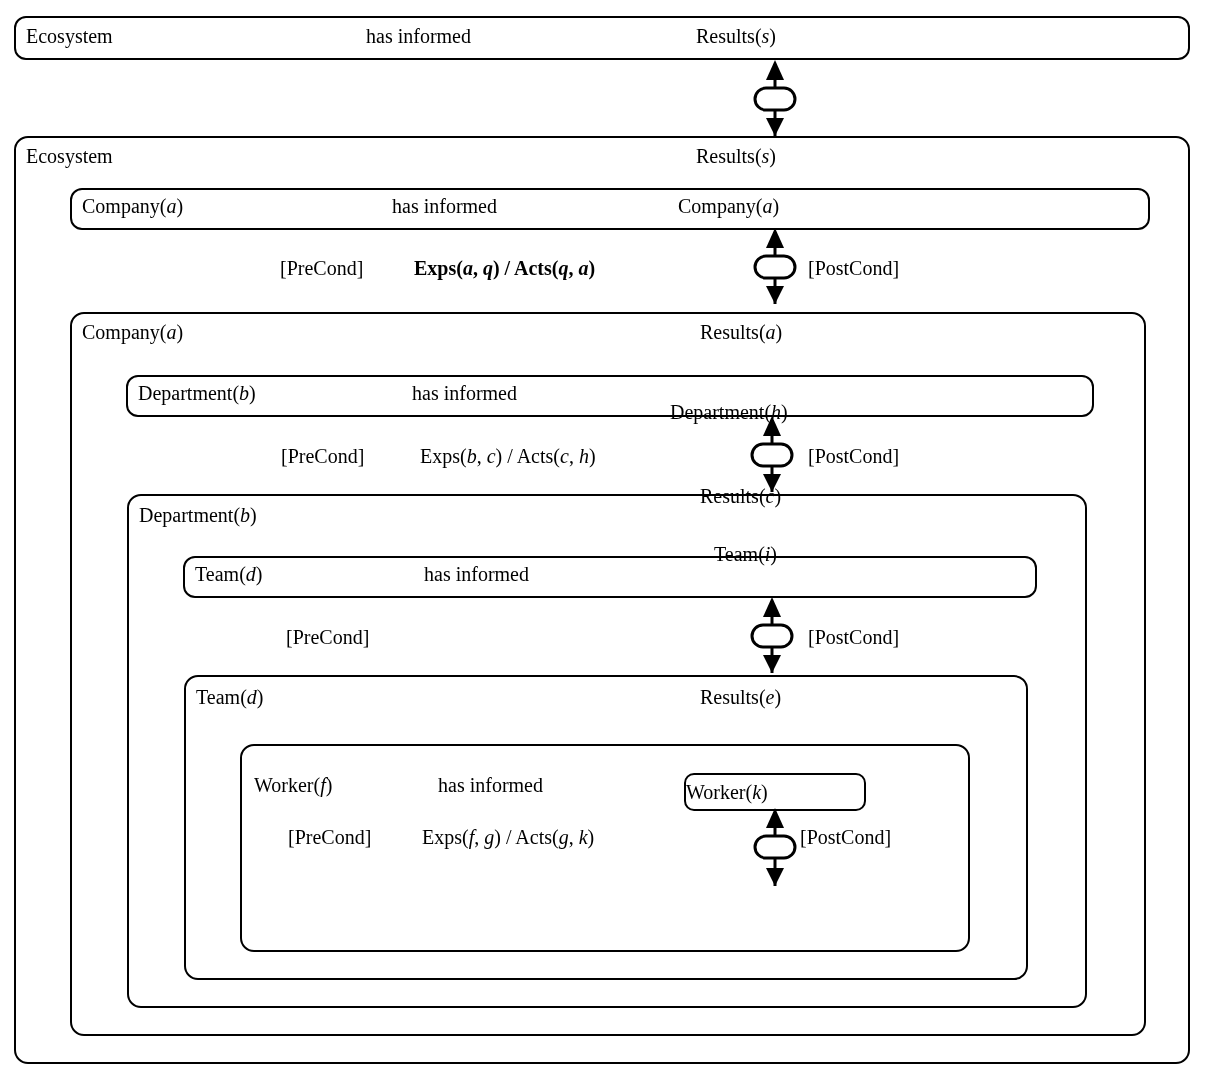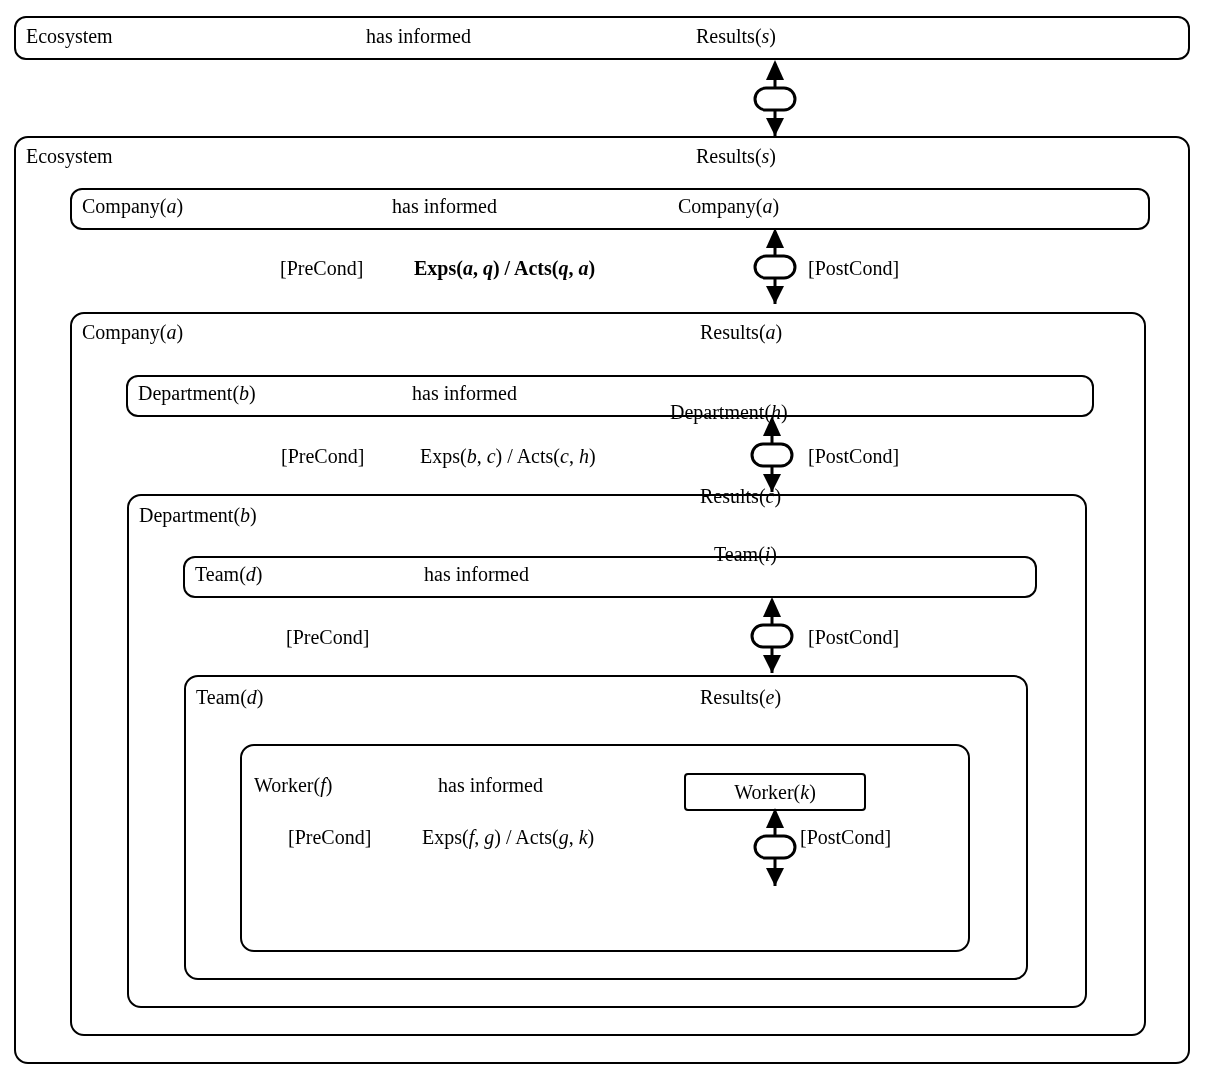--- a/index.html
+++ b/index.html
@@ -35,26 +35,25 @@
     border: 2.5px solid #000;
     border-radius: 12px;
     box-sizing: border-box;
     background: #fff;
   }
 
   
   .mini-box {
     position: absolute;
     border: 2.5px solid #000;
-    border-radius: 4px;
+    border-radius: 10px;
     box-sizing: border-box;
     background: #fff;
     display: flex;
     align-items: center;
-    justify-content: center;
     white-space: nowrap;
   }
 
   .txt {
     position: absolute;
     white-space: nowrap;
     line-height: 1;
   }
 
   

